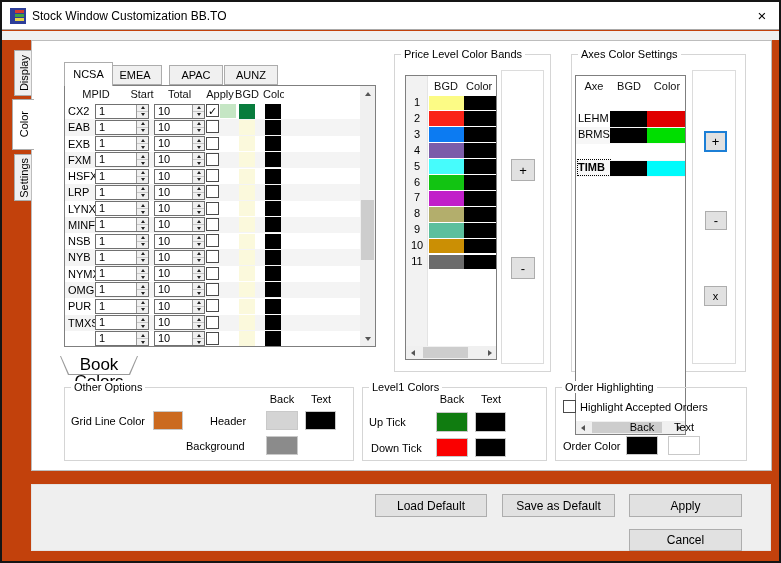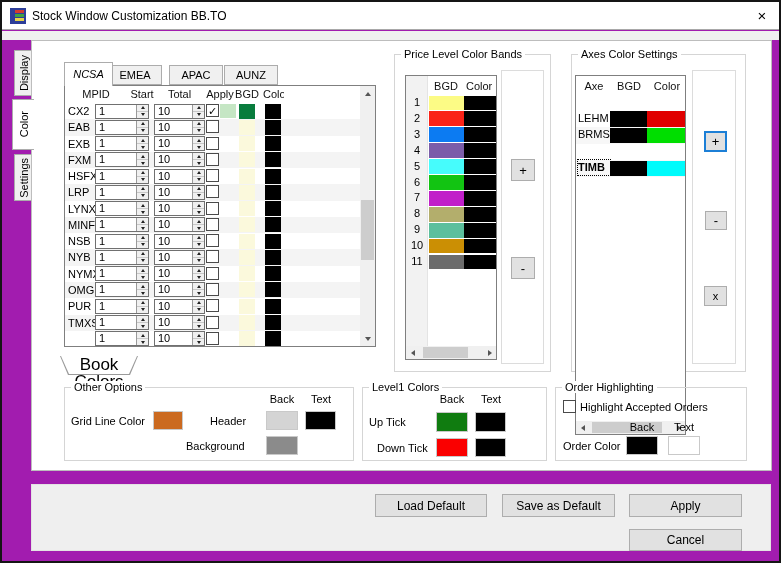--- a/index.html
+++ b/index.html
@@ -1,34 +1,34 @@
 <!DOCTYPE html>
 <html><head>
 <meta charset="utf-8">
 <style>
   html,body{margin:0;padding:0;background:#fff;}
   *{box-sizing:border-box;}
-  .window{position:relative;width:781px;height:563px;border:2px solid #151515;background:#a21caf;
+  .window{position:relative;width:781px;height:563px;border:2px solid #151515;background:#c2410c;
           font-family:"Liberation Sans",sans-serif;font-size:11px;color:#000;overflow:hidden;}
   
   .titlebar{position:absolute;left:0;top:0;right:0;height:28px;background:#fff;border-bottom:1px solid #A8A8A8;}
   .app-icon{position:absolute;left:8px;top:6px;width:16px;height:16px;background:#2D3E99;}
   .app-icon i{position:absolute;left:5px;right:2px;height:3px;}
   .title-text{position:absolute;left:30px;top:0;line-height:28px;font-size:12px;}
   .close-x{position:absolute;right:6px;top:3px;width:22px;height:22px;text-align:center;line-height:22px;font-size:15px;cursor:pointer;}
   .topstrip{position:absolute;left:0;top:29px;right:0;height:9px;background:#F0F0F0;}
   
   .page{position:absolute;left:29px;top:38px;width:741px;height:431px;background:#fff;border:1px solid #BDBDBD;}
   
   .vtab{position:absolute;background:#F0F0F0;border:1px solid #ACACAC;display:flex;align-items:center;justify-content:center;cursor:pointer;}
   .vtab span{writing-mode:vertical-rl;transform:rotate(180deg);font-size:11px;}
   .vtab.active{background:#fff;border-right:none;z-index:3;}
   
   .rtab{position:absolute;background:#F0F0F0;border:1px solid #ACACAC;text-align:center;font-size:11px;line-height:19px;cursor:pointer;}
-  .rtab.active{background:#fff;border-bottom:none;line-height:22px;z-index:3;font-style:italic;}
+  .rtab.active{background:#fff;border-bottom:none;line-height:22px;z-index:3;}
   
   .tbl{position:absolute;background:#fff;border:1px solid #7F7F7F;overflow:hidden;}
   .hdr{position:absolute;font-size:11px;color:#111;text-align:center;overflow:hidden;white-space:nowrap;}
   .mrow,.prow,.arow{position:absolute;left:0;height:16.27px;}
   .mrow{width:295px;}
   .mrow.alt{background:#F4F4F4;}
   .mcell{position:absolute;top:1px;font-size:11px;line-height:14px;}
   .spin{position:absolute;top:0.5px;height:15px;border:1px solid #707070;background:#fff;display:flex;}
   .sval{flex:1;font-size:11px;line-height:13px;padding-left:3px;}
   .sbtns{width:12px;border-left:1px solid #9A9A9A;display:flex;flex-direction:column;}
@@ -695,21 +695,21 @@
     <div class="swatch" style="left: 201px; top: 48px; width: 32px; height: 19px; background: rgb(139, 139, 139);"></div>
   </div>
 
   <div class="grp" style="left:360px;top:385px;width:185px;height:74px;">
     <div class="grp-lbl">Level1 Colors</div>
     <div class="collbl" style="left:73px;top:5px;width:32px;text-align:center;">Back</div>
     <div class="collbl" style="left:112px;top:5px;width:32px;text-align:center;">Text</div>
     <div class="collbl" style="left:6px;top:28px;">Up Tick</div>
     <div class="swatch" style="left: 73px; top: 24px; width: 32px; height: 20px; background: rgb(16, 124, 16);"></div>
     <div class="swatch" style="left: 112px; top: 24px; width: 31px; height: 20px; background: rgb(0, 0, 0);"></div>
-    <div class="collbl" style="left:14px;top:54px;">Down Tick</div>
+    <div class="collbl" style="left:8px;top:54px;">Down Tick</div>
     <div class="swatch" style="left: 73px; top: 50px; width: 32px; height: 19px; background: rgb(250, 0, 0);"></div>
     <div class="swatch" style="left: 112px; top: 50px; width: 31px; height: 19px; background: rgb(0, 0, 0);"></div>
   </div>
 
   <div class="grp" style="left:553px;top:385px;width:192px;height:74px;">
     <div class="grp-lbl">Order Highlighting</div>
     <div class="cb" style="left:7px;top:12px;"></div>
     <div class="collbl" style="left:24px;top:13px;">Highlight Accepted Orders</div>
     <div class="collbl" style="left:70px;top:33px;width:32px;text-align:center;">Back</div>
     <div class="collbl" style="left:112px;top:33px;width:32px;text-align:center;">Text</div>

